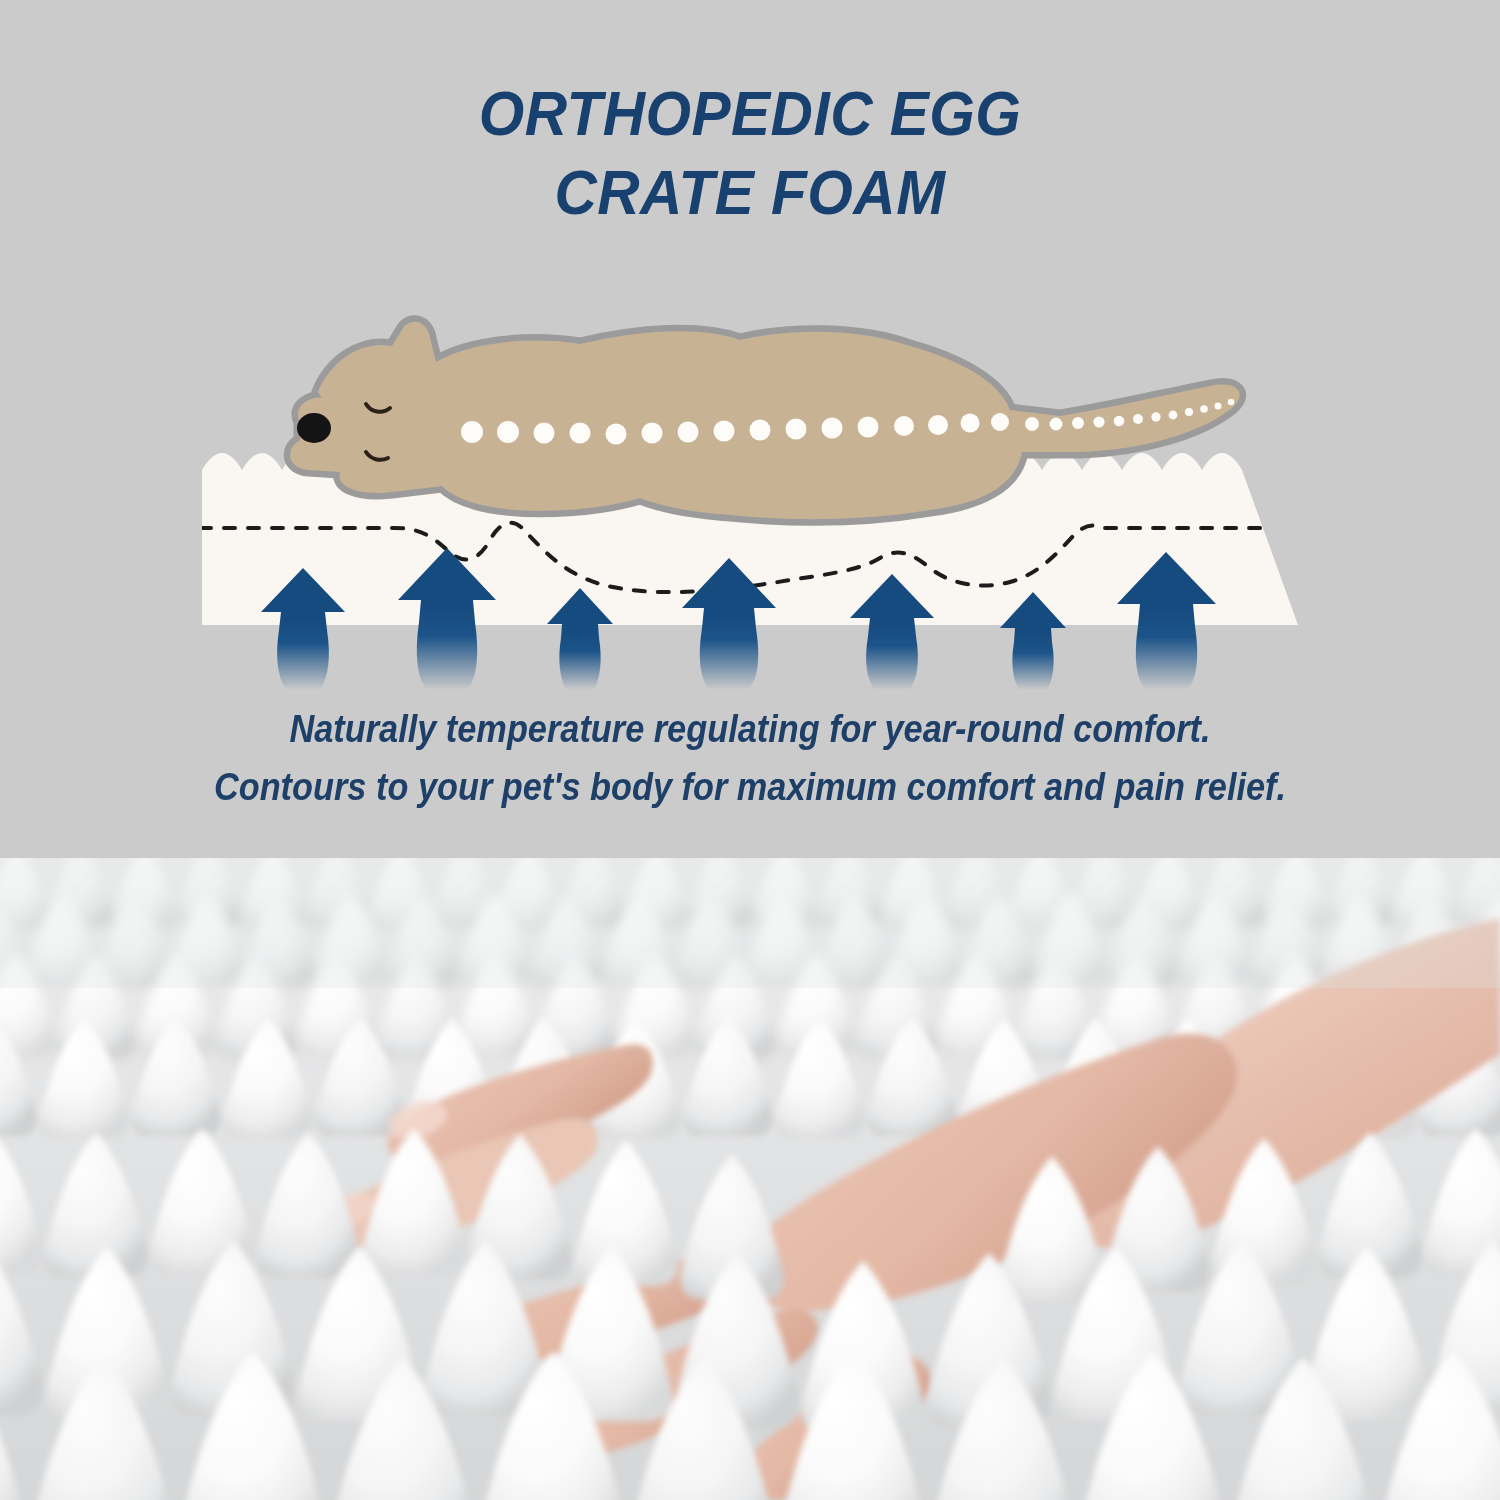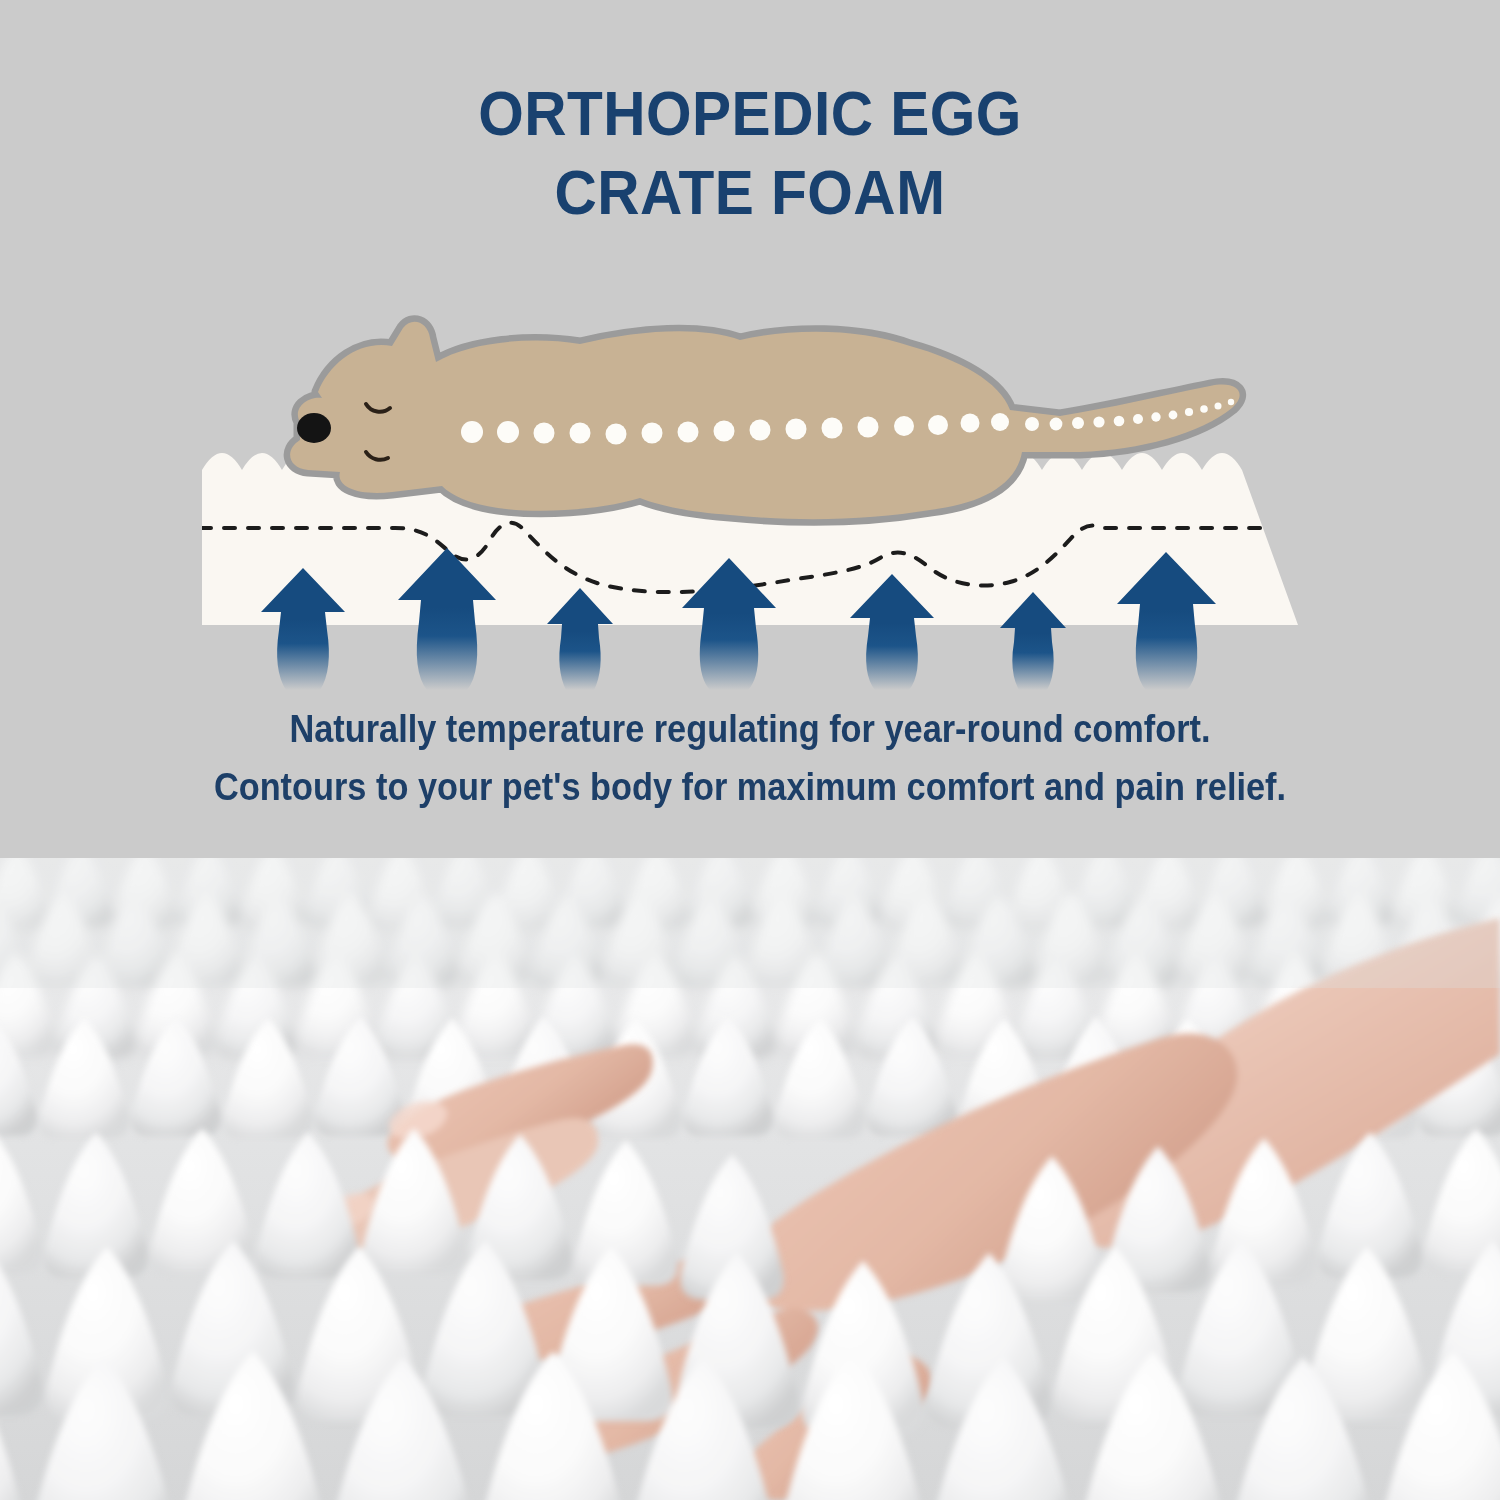--- a/index.html
+++ b/index.html
@@ -11,20 +11,21 @@
     position:relative;
   }
 
   
   #top-panel {
     position:absolute;
     left:0; top:0;
     width:1500px; height:858px;
     background:#cbcbcb;
     overflow:hidden;
+    font-style:italic;
   }
 
   #headline {
     position:absolute;
     left:0; top:74px;
     width:1500px;
     text-align:center;
     color:#19416f;
     font-weight:bold;
     font-size:63px;

